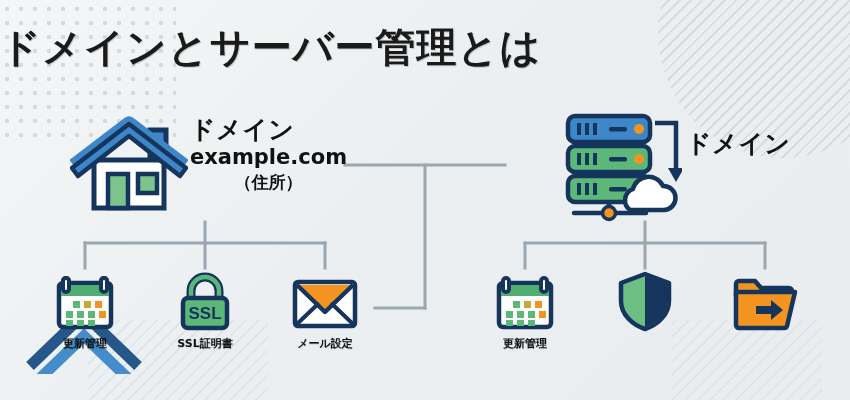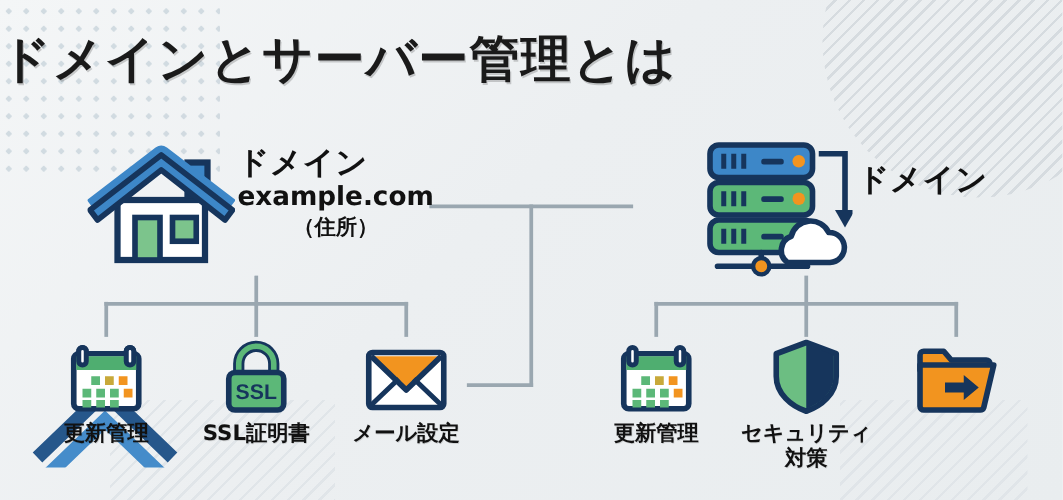--- a/index.html
+++ b/index.html
@@ -37,21 +37,21 @@
 
   
   .node{position:absolute;}
   .node-label{font-weight:bold;color:#111;text-align:left;line-height:1.12;}
   .lbl-main{font-size:25px;letter-spacing:.5px;}
   .lbl-dom{font-size:21px;font-weight:bold;}
   .lbl-sub{font-size:17px;}
 
   .leaf{position:absolute;width:116px;text-align:center;}
   .leaf-ico{height:62px;display:flex;align-items:flex-end;justify-content:center;}
-  .leaf-txt{margin-top:6px;font-size:17px;font-weight:bold;color:#111;line-height:1.15;
+  .leaf-txt{margin-top:6px;font-size:11px;font-weight:bold;color:#111;line-height:1.15;
     text-shadow:.5px .5px 0 rgba(0,0,0,.12);}
 </style>
 </head>
 <body>
 
 <div id="stage">
 
   <div class="bg-dots"></div>
   <div class="bg-circle-hatch"></div>
   <div class="bg-stripe-bl"></div>
@@ -220,24 +220,20 @@
     <div class="leaf-txt">更新管理</div>
   </div>
 
   <div class="leaf" style="left:587px;top:270px;">
     <div class="leaf-ico">
       <svg width="58" height="62" viewBox="0 0 58 62">
         <path d="M29 4 L53 13 V31 C53 45 41 55 29 59 C17 55 5 45 5 31 V13 Z" fill="#6cbe82" stroke="#16355c" stroke-width="4.5" stroke-linejoin="round"></path>
         <path d="M29 6 L51 14 V31 C51 44 40 53 29 57 Z" fill="#16355c"></path>
       </svg>
     </div>
-    <div class="leaf-txt">
-      <div>セキュリティ</div>
-      <div>対策</div>
-    </div>
   </div>
 
   <div class="leaf" style="left:707px;top:270px;">
     <div class="leaf-ico">
       <svg width="68" height="58" viewBox="0 0 68 58">
         <path d="M5 10 a3 3 0 0 1 3 -3 H24 L30 14 H58 a3 3 0 0 1 3 3 V22 H5 Z" fill="#f2941f" stroke="#16355c" stroke-width="4.5" stroke-linejoin="round"></path>
         <path d="M5 18 H52 L64 18 L56 52 a3 3 0 0 1 -3 2 H8 a3 3 0 0 1 -3 -3 Z" fill="#f2941f" stroke="#16355c" stroke-width="4.5" stroke-linejoin="round"></path>
         <path d="M25 32 H40 V26 L52 36 L40 46 V40 H25 Z" fill="#16355c"></path>
       </svg>
     </div>

